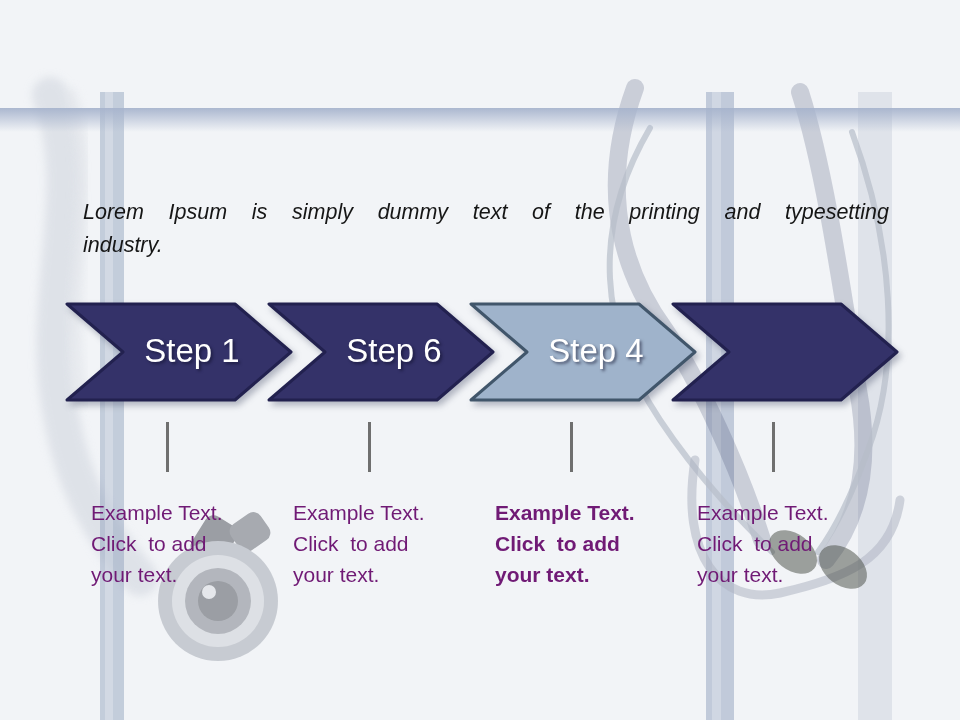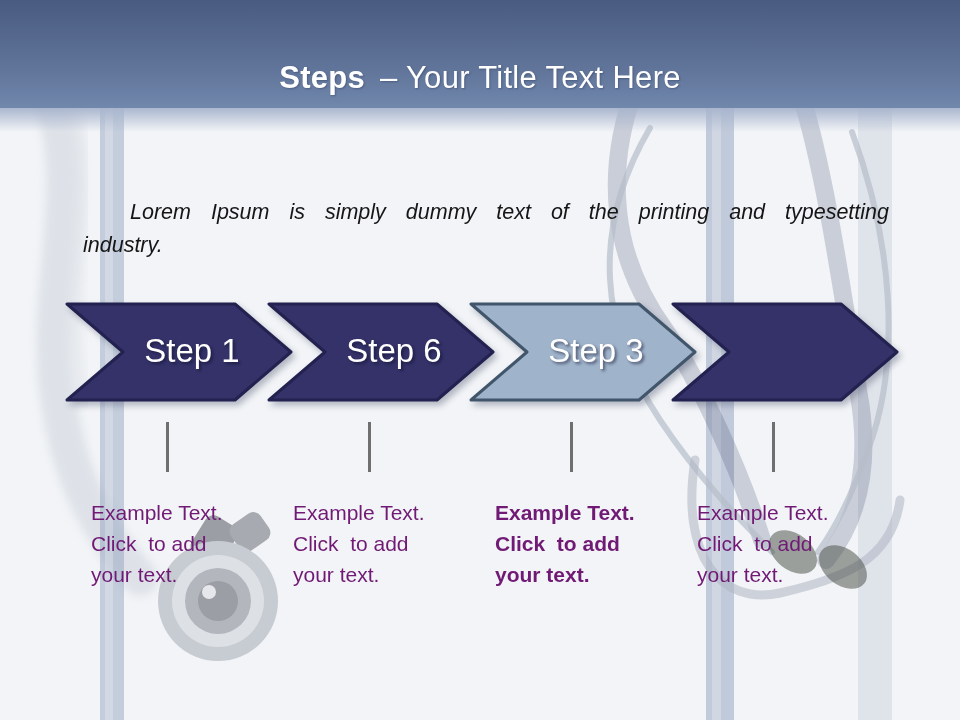--- a/index.html
+++ b/index.html
@@ -15,21 +15,21 @@
           display:flex;align-items:flex-end;justify-content:center;box-sizing:border-box;padding-bottom:12px;}
   .header-fade{position:absolute;top:108px;left:0;width:960px;height:24px;
           background:linear-gradient(180deg,rgba(167,180,205,0.95) 0%,rgba(242,244,247,0) 100%);}
   .title{color:#ffffff;font-size:31px;letter-spacing:.3px;text-shadow:1px 1px 2px rgba(30,40,70,.35);white-space:nowrap;}
   .title .bold{font-weight:bold;}
   .title .rest{margin-left:15px;font-weight:normal;}
 
   
   .intro{position:absolute;left:83px;top:196px;width:806px;color:#161616;
          font-style:italic;font-size:21.5px;line-height:1.55;}
-  .intro .justify{text-align:justify;text-align-last:justify;margin-left:47px;}
+  .intro .justify{text-align:justify;text-align-last:justify;}
 
   
   .steps-row{position:absolute;left:65px;top:302px;width:835px;height:330px;}
   .step-col{position:absolute;top:0;width:229px;height:330px;}
   .chevron{position:absolute;top:0;left:0;width:229px;height:100px;
            filter:drop-shadow(3px 4px 3px rgba(70,80,105,.38));}
   .step-label{position:absolute;top:30px;left:57px;width:140px;text-align:center;
               font-size:33px;color:#ffffff;text-shadow:2px 2px 3px rgba(15,15,40,.55);white-space:nowrap;}
   .tick{position:absolute;left:101px;top:120px;width:3px;height:50px;background:#6f6f6f;}
   .step-desc{position:absolute;left:26px;top:196px;width:180px;font-size:21px;
@@ -78,25 +78,20 @@
         <rect x="234" y="514" width="32" height="36" rx="9" fill="#565b64" transform="rotate(55 250 532)"></rect>
         <circle cx="218" cy="601" r="60" fill="#9aa0ab"></circle>
         <circle cx="218" cy="601" r="46" fill="#c8ccd3"></circle>
         <circle cx="218" cy="601" r="33" fill="#70757f"></circle>
         <circle cx="218" cy="601" r="20" fill="#3e424b"></circle>
         <circle cx="209" cy="592" r="7" fill="#d8dbe0"></circle>
       </g>
     </g>
   </svg>
 
-  <div class="header">
-    <div class="title">
-      <span class="bold">Steps</span><span class="rest">– Your Title Text Here</span>
-    </div>
-  </div>
   <div class="header-fade"></div>
 
   <div class="intro">
     <div class="justify">Lorem Ipsum is simply dummy text of the printing and typesetting</div>
     <div>industry.</div>
   </div>
 
   <div class="steps-row">
       <div class="step-col" style="left: 0px;">
         <svg class="chevron" viewBox="0 0 229 100">
@@ -115,21 +110,21 @@
         <div class="step-label" style="color: rgb(255, 255, 255);">Step 6</div>
         <div class="tick" style="background: rgb(111, 111, 111);"></div>
         <div class="step-desc">Example Text.
 Click  to add
 your text.</div>
       </div>
       <div class="step-col" style="left: 404px;">
         <svg class="chevron" viewBox="0 0 229 100">
           <polygon points="2,2 170,2 226,50 170,98 2,98 58,50" fill="#9fb3cb" stroke="#41566b" stroke-width="3" stroke-linejoin="round"></polygon>
         </svg>
-        <div class="step-label" style="color: rgb(255, 255, 255);">Step 3</div>
+        <div class="step-label" style="color: rgb(255, 255, 255);">Step 4</div>
         <div class="tick" style="background: rgb(111, 111, 111);"></div>
         <div class="step-desc bold">Example Text.
 Click  to add
 your text.</div>
       </div>
       <div class="step-col" style="left: 606px;">
         <svg class="chevron" viewBox="0 0 229 100">
           <polygon points="2,2 170,2 226,50 170,98 2,98 58,50" fill="#343269" stroke="#22214f" stroke-width="3" stroke-linejoin="round"></polygon>
         </svg>
         <div class="tick" style="background: rgb(111, 111, 111);"></div>

